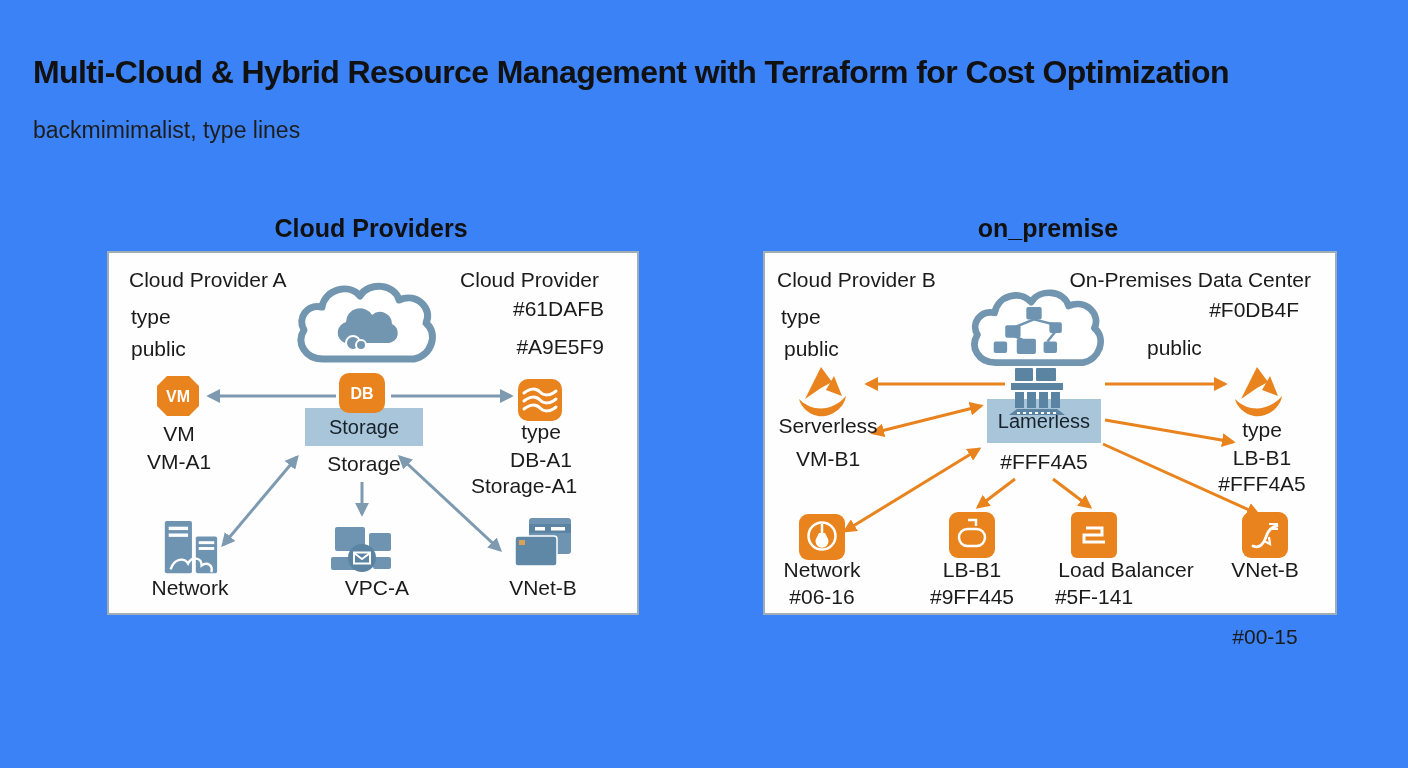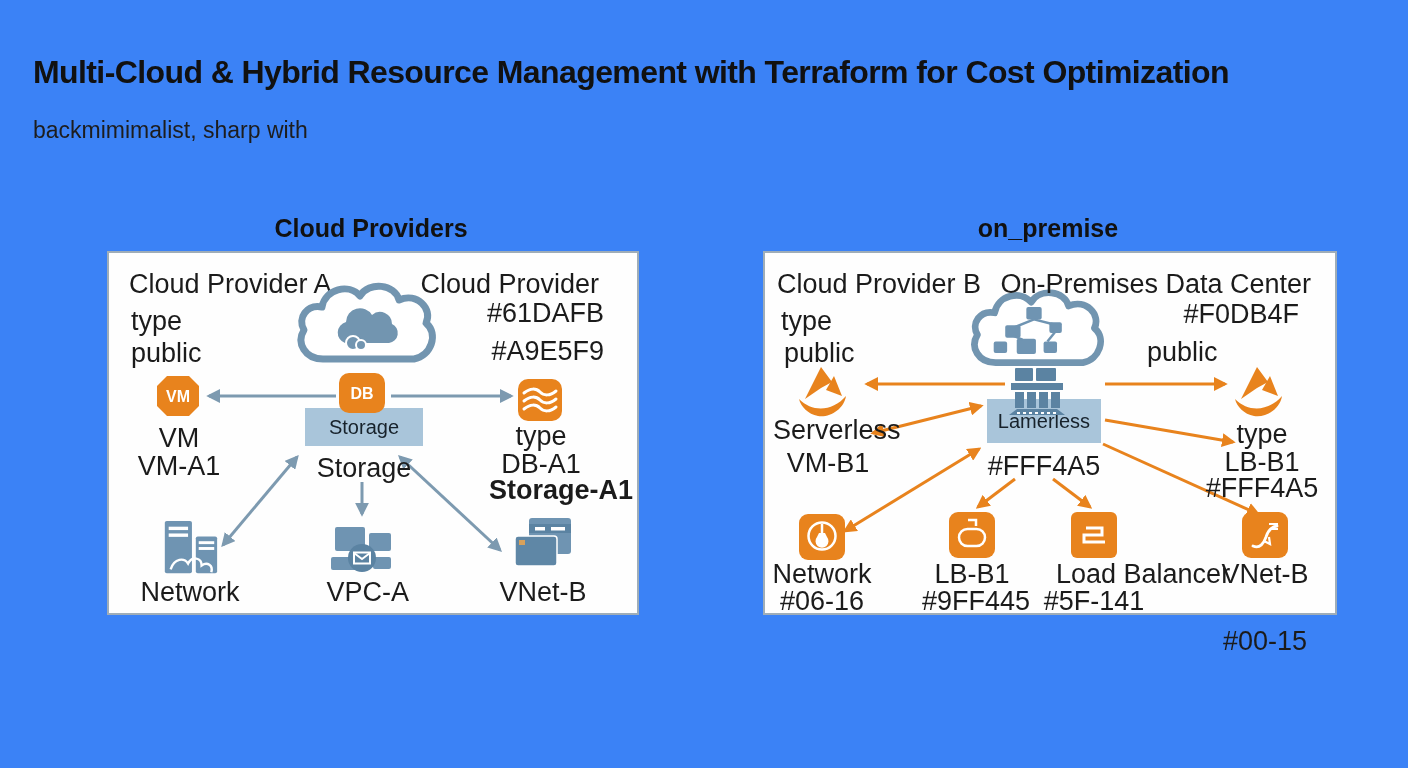--- a/index.html
+++ b/index.html
@@ -3,35 +3,35 @@
 <meta charset="utf-8">
 <style>
   html,body{margin:0;padding:0;background:#ffffff;}
   #page{position:relative;width:1408px;height:768px;background:#3b82f6;overflow:hidden;
         font-family:"Liberation Sans",sans-serif;color:#1b1b1b;}
   .abs{position:absolute;}
   .hdr-title{font-size:32px;font-weight:700;letter-spacing:-0.6px;white-space:nowrap;color:#111;}
   .hdr-sub{font-size:23px;color:#1d1d1d;white-space:nowrap;}
   .panel-title{font-size:25px;font-weight:700;text-align:center;color:#111;}
   .panel{border:2px solid #9fadb8;background:#fefefe;}
-  .lbl{font-size:27px;line-height:1.28;color:#1b1b1b;white-space:nowrap;}
+  .lbl{font-size:21px;line-height:1.28;color:#1b1b1b;white-space:nowrap;}
   .ctr{text-align:center;}
   .rt{text-align:right;}
   .node-box{background:#a9c5da;display:flex;align-items:center;justify-content:center;
             font-size:20px;color:#17222b;}
   svg{display:block;}
   .arrow-layer{position:absolute;left:0;top:0;pointer-events:none;}
 </style>
 </head>
 <body>
 
 <div id="page">
 
   <div class="abs hdr-title" style="left:33px;top:54px;">Multi-Cloud &amp; Hybrid Resource Management with Terraform for Cost Optimization</div>
-  <div class="abs hdr-sub" style="left:33px;top:117px;">backmimimalist, sharp with</div>
+  <div class="abs hdr-sub" style="left:33px;top:117px;">backmimimalist, type lines</div>
 
   <div class="abs panel-title" style="left:107px;top:214px;width:528px;">Cloud Providers</div>
 
   <div class="abs panel" style="left:107px;top:251px;width:528px;height:360px;">
 
     <svg class="arrow-layer" width="528" height="360" viewBox="0 0 528 360">
       <defs>
         <marker id="ah-steel" viewBox="0 0 10 10" refX="8" refY="5" markerWidth="4.6" markerHeight="4.6" orient="auto-start-reverse">
           <path d="M0 0 L10 5 L0 10 z" fill="#7d9ab0"></path>
         </marker>
@@ -87,21 +87,21 @@
         <rect x="1" y="1" width="44" height="42" rx="10" fill="#e8831d"></rect>
         <g stroke="#ffffff" stroke-width="3" fill="none" stroke-linecap="round">
           <path d="M7 15 C13 10 19 10 23 14 C27 18 33 18 39 13"></path>
           <path d="M7 23 C13 18 19 18 23 22 C27 26 33 26 39 21"></path>
           <path d="M7 31 C13 26 19 26 23 30 C27 34 33 34 39 29"></path>
         </g>
       </svg>
     </div>
     <div class="abs lbl ctr" style="left:372px;top:166px;width:120px;">type</div>
     <div class="abs lbl ctr" style="left:372px;top:194px;width:120px;">DB-A1</div>
-    <div class="abs lbl ctr" style="left:380px;top:220px;width:120px;font-weight:bold;">Storage-A1</div>
+    <div class="abs lbl ctr" style="left:355px;top:220px;width:120px;">Storage-A1</div>
 
     <div class="abs" style="left:50px;top:265px;">
       <svg width="62" height="60" viewBox="0 0 64 60">
         <rect x="6" y="2" width="28" height="54" rx="2" fill="#6f94b2"></rect>
         <rect x="10" y="8" width="20" height="3.5" fill="#ffffff"></rect>
         <rect x="10" y="15" width="20" height="3.5" fill="#ffffff"></rect>
         <rect x="38" y="18" width="22" height="38" rx="2" fill="#6f94b2"></rect>
         <rect x="41" y="23" width="16" height="3" fill="#ffffff"></rect>
         <rect x="41" y="29" width="16" height="3" fill="#ffffff"></rect>
         <path d="M12 52 C16 40 26 40 30 46 C34 38 44 40 44 48 C50 44 56 48 54 55" stroke="#ffffff" stroke-width="2.5" fill="none"></path>

